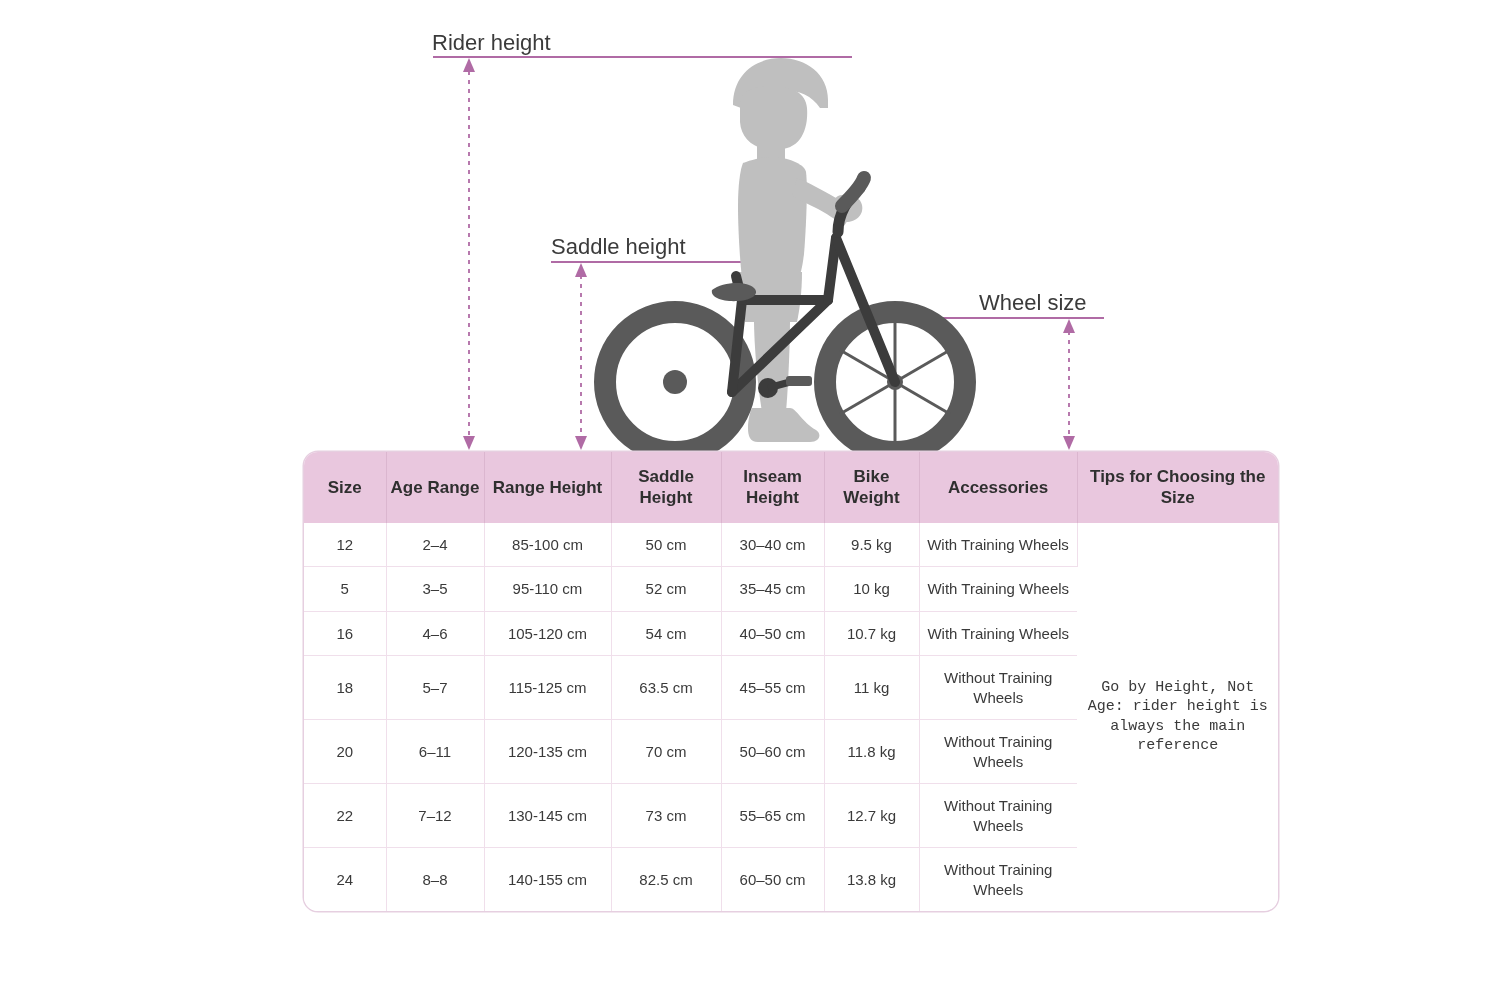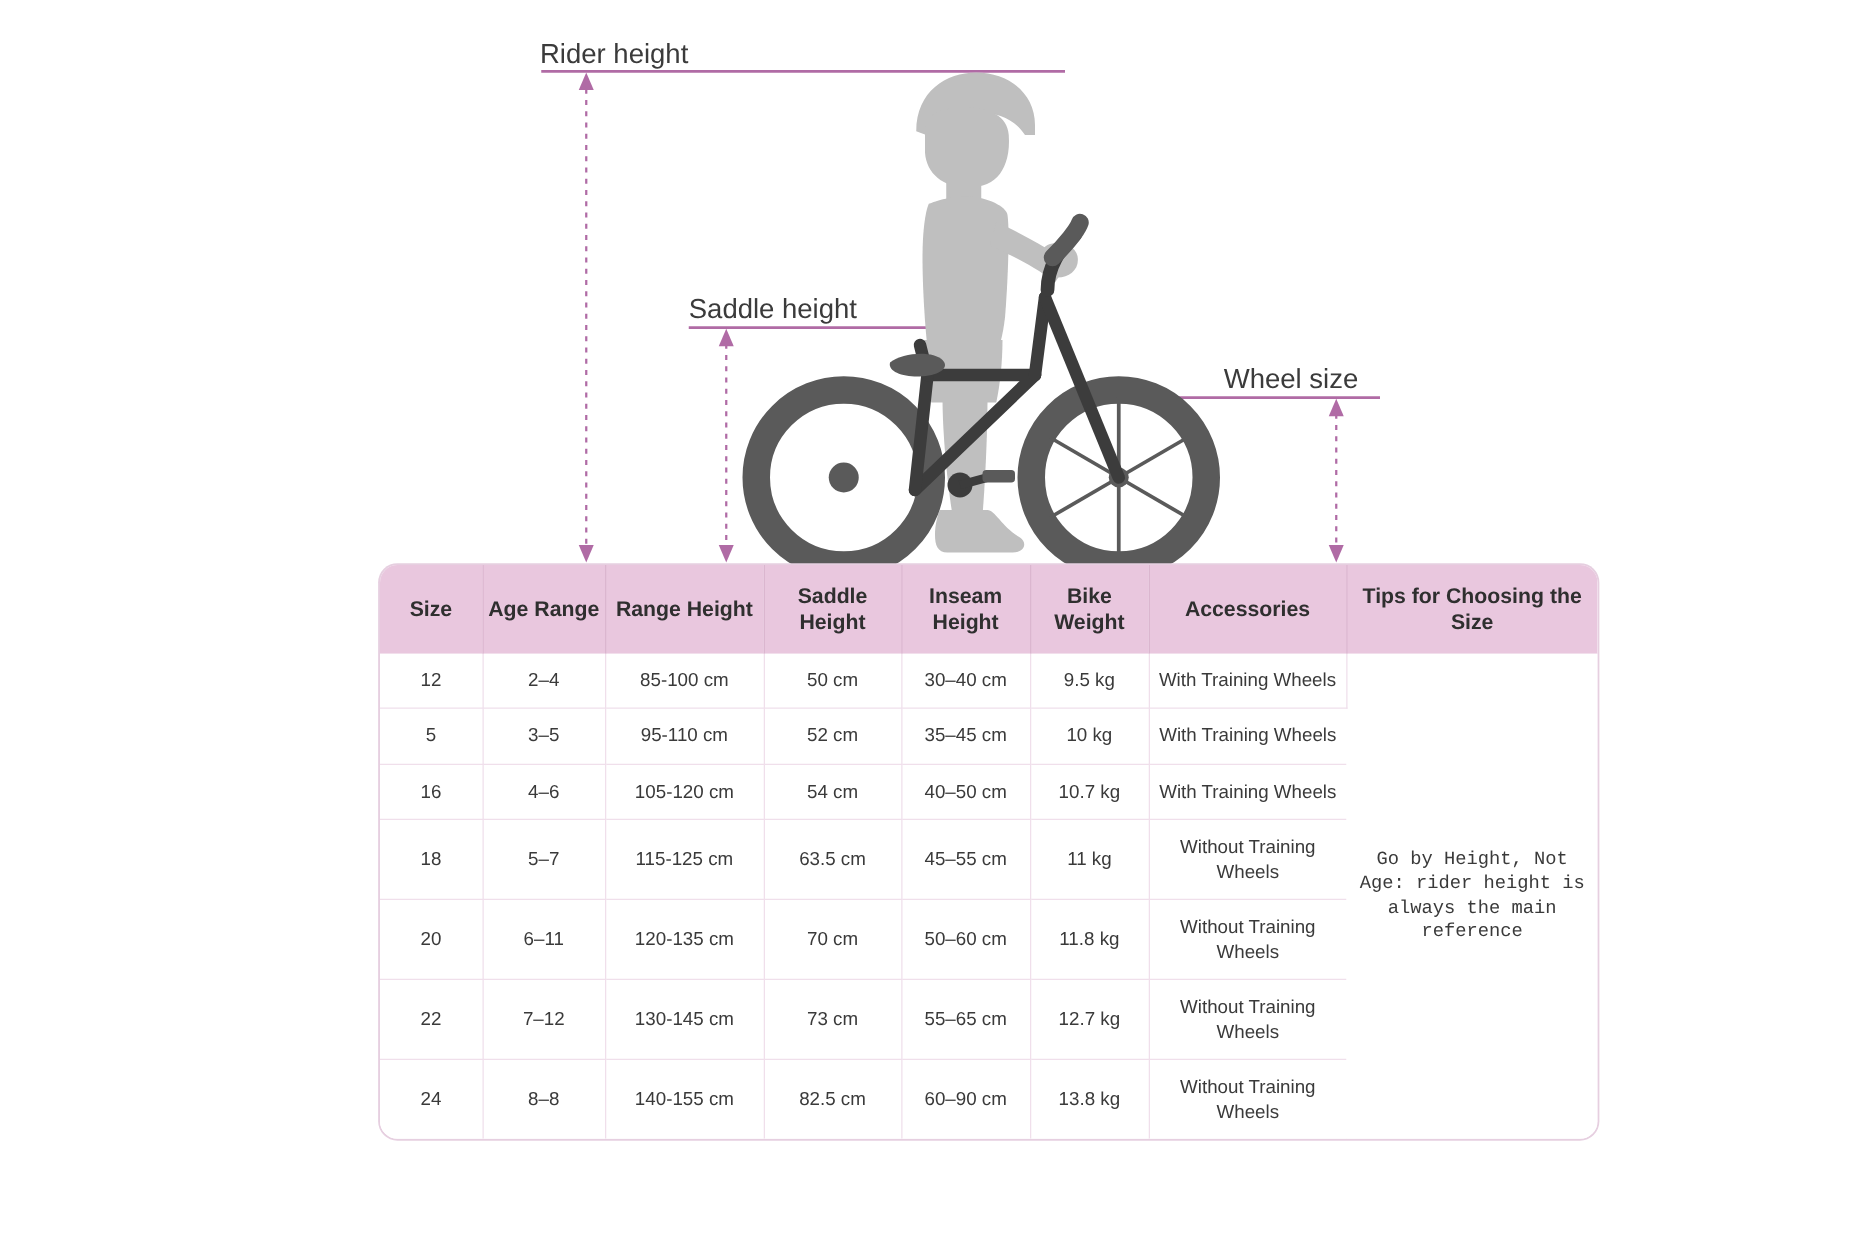--- a/index.html
+++ b/index.html
@@ -274,19 +274,19 @@
         <td>73 cm</td>
         <td>55–65 cm</td>
         <td>12.7 kg</td>
         <td>Without Training Wheels</td>
       </tr>
       <tr>
         <td>24</td>
         <td>8–8</td>
         <td>140-155 cm</td>
         <td>82.5 cm</td>
-        <td>60–90 cm</td>
+        <td>60–50 cm</td>
         <td>13.8 kg</td>
         <td>Without Training Wheels</td>
       </tr>
     </tbody>
   </table>
 </div>
 
 </body></html>

